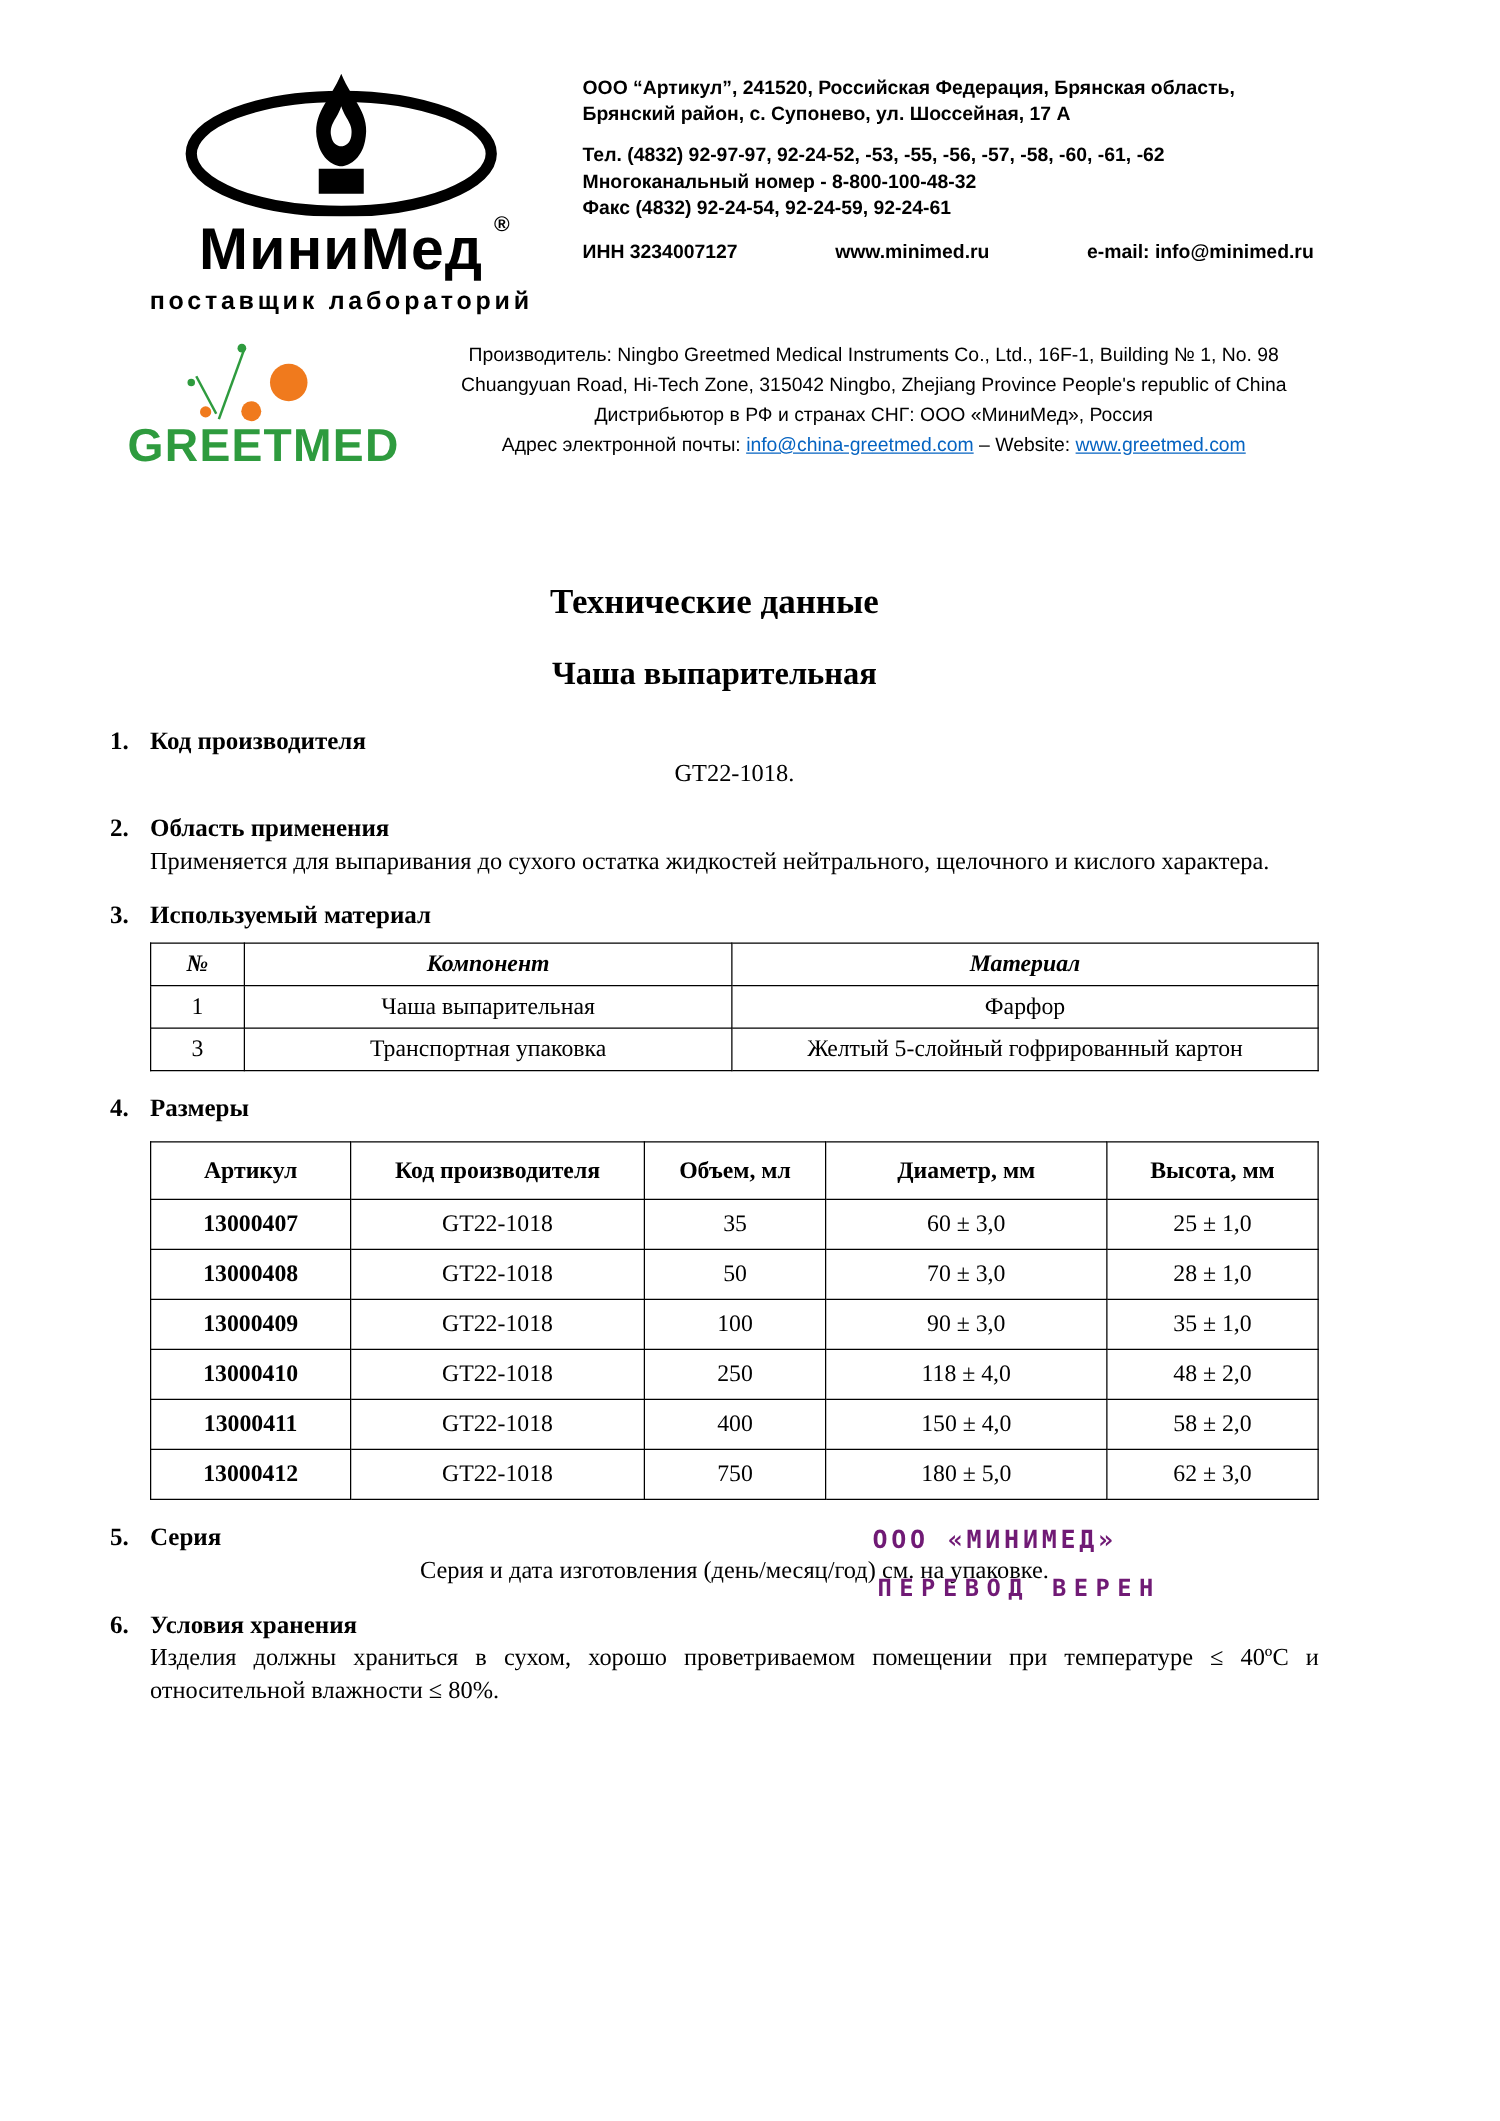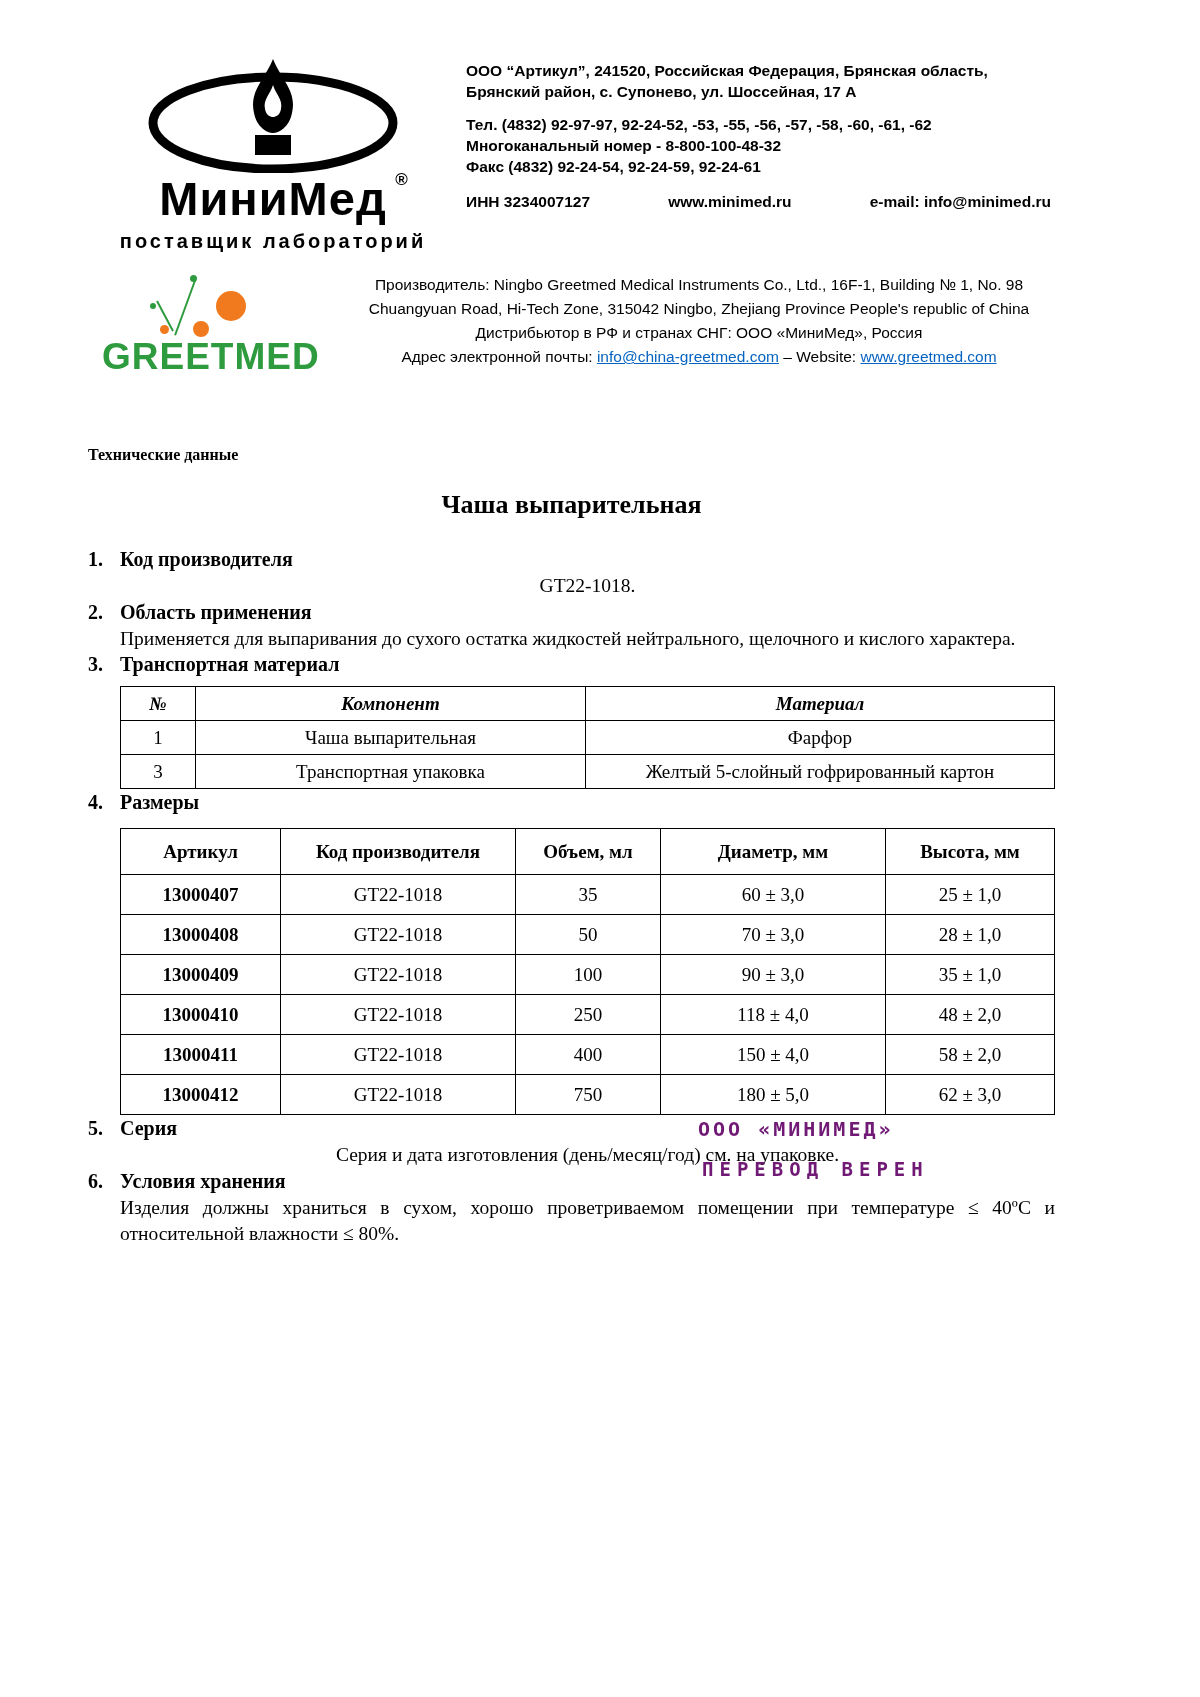--- a/index.html
+++ b/index.html
@@ -51,25 +51,25 @@
   .stem2 { position:absolute; width:2px; height:34px; background:#2e9b3e; left:66px; top:30px; transform:rotate(-28deg); }
 
   .mfr-text {
     flex:1; text-align:center; padding-top:4px;
     font-family:"Liberation Sans", sans-serif; font-weight:normal;
     font-size:15.5px; line-height:1.55;
   }
   .link { color:#0563c1; text-decoration:underline; cursor:pointer; }
 
   
-  .doc-subtitle { text-align:left; font-weight:bold; font-size:16px; margin-top:62px; }
+  .doc-subtitle { text-align:center; font-weight:bold; font-size:28px; margin-top:82px; }
   .doc-title    { text-align:center; font-weight:bold; font-size:26px; margin-top:26px; }
 
   
-  .section { margin-top:2px; }
+  .section { margin-top:19px; }
   .sec-head { font-weight:bold; font-size:20px; }
   .sec-num { display:inline-block; width:32px; }
   .sec-body {
     margin-left:32px; font-size:19.5px; line-height:1.32;
     text-align:justify; margin-top:2px;
   }
   .sec-body.nojustify { text-align:center; }
 
   
   table { border-collapse:collapse; margin-left:32px; margin-top:10px; width:935px; }
@@ -162,21 +162,21 @@
     <div class="sec-head"><span class="sec-num">1.</span><span class="sec-title">Код производителя</span></div>
     <div class="sec-body nojustify">GT22-1018.</div>
   </div>
 
   <div class="section">
     <div class="sec-head"><span class="sec-num">2.</span><span class="sec-title">Область применения</span></div>
     <div class="sec-body">Применяется для выпаривания до сухого остатка жидкостей нейтрального, щелочного и кислого характера.</div>
   </div>
 
   <div class="section">
-    <div class="sec-head"><span class="sec-num">3.</span><span class="sec-title">Транспортная материал</span></div>
+    <div class="sec-head"><span class="sec-num">3.</span><span class="sec-title">Используемый материал</span></div>
     <table class="material-table">
       <colgroup>
           <col class="c-num">
           <col class="c-comp">
           <col>
         </colgroup>
       <thead>
         <tr>
           <th>№</th>
           <th>Компонент</th>

